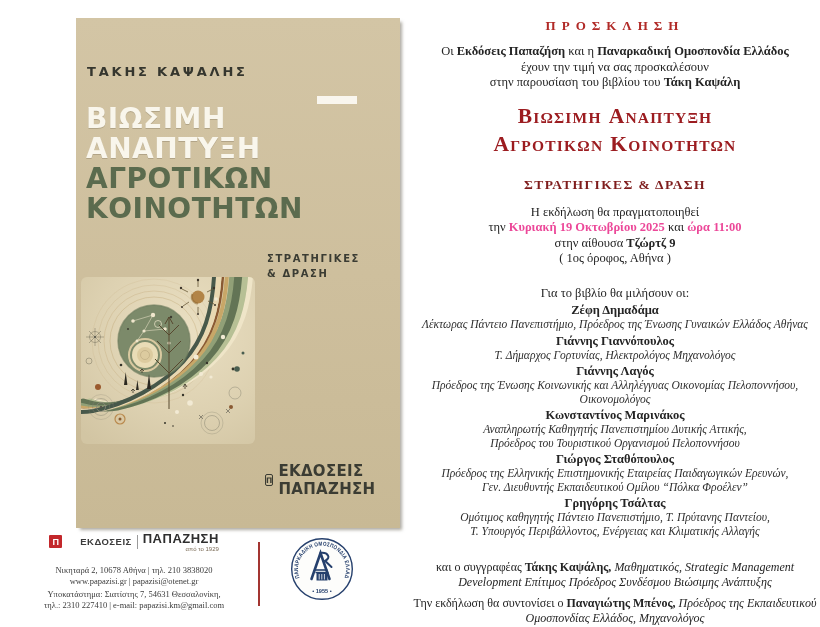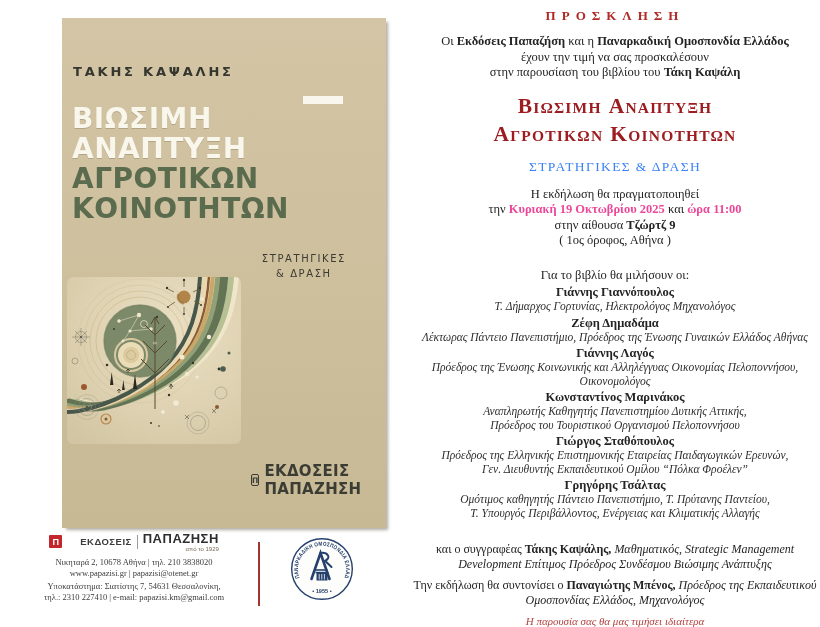--- a/index.html
+++ b/index.html
@@ -4,68 +4,68 @@
 <style>
   * { margin:0; padding:0; box-sizing:border-box; }
   html,body { background:#ffffff; }
   .page {
     position:relative; width:820px; height:627px; background:#ffffff; overflow:hidden;
     font-family:"Liberation Serif","DejaVu Serif",serif; color:#222;
   }
 
   
   .cover {
-    position:absolute; left:62px; top:18px; width:324px; height:510px;
+    position:absolute; left:76px; top:18px; width:324px; height:510px;
     background:linear-gradient(180deg,#d3c5a5 0%,#cebf9d 50%,#c8b995 100%);
     box-shadow:3px 3px 3px -1px rgba(110,104,88,.55);
     font-family:"DejaVu Sans","Liberation Sans",sans-serif;
   }
   .cover-author { position:absolute; left:11px; top:46px; font-size:13px; font-weight:bold; letter-spacing:2.8px; color:#35362e; }
   .cover-dash { position:absolute; left:241px; top:78px; width:40px; height:8px; background:#f9f6ee; }
   .cover-title { position:absolute; left:10px; top:86px; font-size:28px; font-weight:bold; line-height:30px; letter-spacing:.5px; }
   .t-white { color:#f9f6ec; text-shadow:0 1px 0 rgba(120,110,85,.35); }
   .t-green { color:#5b6b4e; }
-  .cover-subtitle { position:absolute; right:40px; top:233px; text-align:center; font-size:10px; font-weight:normal; letter-spacing:1.6px; line-height:15px; color:#3b3c33; }
+  .cover-subtitle { position:absolute; right:40px; top:233px; text-align:left; font-size:10px; font-weight:bold; letter-spacing:1.6px; line-height:15px; color:#3b3c33; }
   .cover-illu { position:absolute; left:5px; top:259px; width:174px; height:167px; border-radius:6px; overflow:hidden; }
   .cover-illu svg { display:block; }
   .cover-pub { position:absolute; left:189px; top:444px; display:flex; align-items:center; gap:5px; color:#3b3c33; }
   .cover-pub-icon { width:12px; height:12px; border:1.2px solid #3b3c33; border-radius:2px; font-size:7.5px; font-weight:bold; display:flex; align-items:center; justify-content:center; }
   .cover-pub-text { font-size:15px; font-weight:bold; letter-spacing:.3px; }
 
   
   .invite { position:absolute; left:413px; top:0; width:404px; text-align:center; color:#242424; }
-  .inv-header { padding-top:8px; font-size:13px; font-weight:bold; letter-spacing:6px; color:#b12a27; }
+  .inv-header { padding-top:18px; font-size:13px; font-weight:bold; letter-spacing:6px; color:#b12a27; }
   .inv-intro { margin-top:10px; font-size:12.5px; line-height:15.5px; }
   .b { font-weight:bold; }
   .it { font-style:italic; }
   .rb { color:#ec4899; font-weight:bold; }
   .bt { margin-top:12px; color:#9c1c20; font-weight:bold; letter-spacing:1.2px; }
   .bt-line { line-height:27px; font-size:15.5px; }
   .bt-cap { font-size:21.5px; }
   .bt-word2 { margin-left:7px; }
-  .bt-subtitle { margin-top:10px; font-size:13.5px; letter-spacing:1.4px; font-weight:normal; color:#3b82f6; }
+  .bt-subtitle { margin-top:18px; font-size:13.5px; letter-spacing:1.4px; font-weight:bold; color:#7f1d1d; }
   .inv-when { margin-top:12px; font-size:12.5px; line-height:15.5px; }
   .inv-speakintro { margin-top:19px; font-size:12.5px; line-height:15.5px; }
   .speakers { margin-top:2px; }
   .sp-name { margin-top:2px; font-size:12.5px; font-weight:bold; line-height:15px; }
   .sp-role { font-size:11.5px; font-style:italic; line-height:13.5px; color:#2e2e2e; }
   .inv-author { margin-top:22px; font-size:12px; line-height:15px; }
   .inv-moderator { margin-top:6px; font-size:12px; line-height:15px; }
   .inv-closing { margin-top:7px; font-size:11px; font-style:italic; color:#b24341; }
 
   
   .pub-footer { position:absolute; left:36px; top:531px; width:196px; text-align:center; }
   .brand { display:flex; align-items:center; justify-content:center; gap:5px; font-family:"Liberation Sans","DejaVu Sans",sans-serif; }
   .brand-sq { width:13px; height:13px; background:#c3272b; color:#fff; font-size:9px; font-weight:bold; display:flex; align-items:center; justify-content:center; border-radius:1px; }
   .brand-prefix { font-size:9.5px; letter-spacing:.5px; color:#3c3c3c; font-weight:600;padding-left:13px; }
   .brand-div { width:1px; height:14px; background:#9a9a9a; }
   .brand-col { display:flex; flex-direction:column; align-items:flex-end; }
   .brand-name { font-size:13px; letter-spacing:.5px; color:#2e2e2e; font-weight:600; }
   .brand-since { font-size:6px; color:#7a6a55; }
-  .addrs { margin-top:5px; }
+  .addrs { margin-top:13px; }
   .addr { font-size:8.5px; line-height:10.5px; color:#3b3b3b; }
   .addr-gap { margin-top:3px; }
   .red-divider { position:absolute; left:258px; top:542px; width:2px; height:64px; background:#a33531; }
   .seal { position:absolute; left:290px; top:537px; width:64px; height:64px; }
 </style>
 </head>
 <body>
 
 <div class="page">
 
@@ -243,26 +243,26 @@
       <div>Η εκδήλωση θα πραγματοποιηθεί</div>
       <div><span>την </span><span class="rb">Κυριακή 19 Οκτωβρίου 2025</span><span> και </span><span class="rb">ώρα 11:00</span></div>
       <div><span>στην αίθουσα </span><span class="b">Τζώρτζ 9</span></div>
       <div>( 1ος όροφος, Αθήνα )</div>
     </div>
 
     <div class="inv-speakintro">Για το βιβλίο θα μιλήσουν οι:</div>
 
     <div class="speakers">
       <div class="speaker">
+        <div class="sp-name">Ζέφη Δημαδάμα</div>
+        <div class="sp-role">Λέκτωρας Πάντειο Πανεπιστήμιο, Πρόεδρος της Ένωσης Γυναικών Ελλάδος Αθήνας</div>
+      </div>
+      <div class="speaker">
         <div class="sp-name">Γιάννης Γιαννόπουλος</div>
         <div class="sp-role">Τ. Δήμαρχος Γορτυνίας, Ηλεκτρολόγος Μηχανολόγος</div>
-      </div>
-      <div class="speaker">
-        <div class="sp-name">Ζέφη Δημαδάμα</div>
-        <div class="sp-role">Λέκτωρας Πάντειο Πανεπιστήμιο, Πρόεδρος της Ένωσης Γυναικών Ελλάδος Αθήνας</div>
       </div>
       <div class="speaker">
         <div class="sp-name">Γιάννης Λαγός</div>
         <div class="sp-role">Πρόεδρος της Ένωσης Κοινωνικής και Αλληλέγγυας Οικονομίας Πελοποννήσου,</div>
         <div class="sp-role">Οικονομολόγος</div>
       </div>
       <div class="speaker">
         <div class="sp-name">Κωνσταντίνος Μαρινάκος</div>
         <div class="sp-role">Αναπληρωτής Καθηγητής Πανεπιστημίου Δυτικής Αττικής,</div>
         <div class="sp-role">Πρόεδρος του Τουριστικού Οργανισμού Πελοποννήσου</div>

